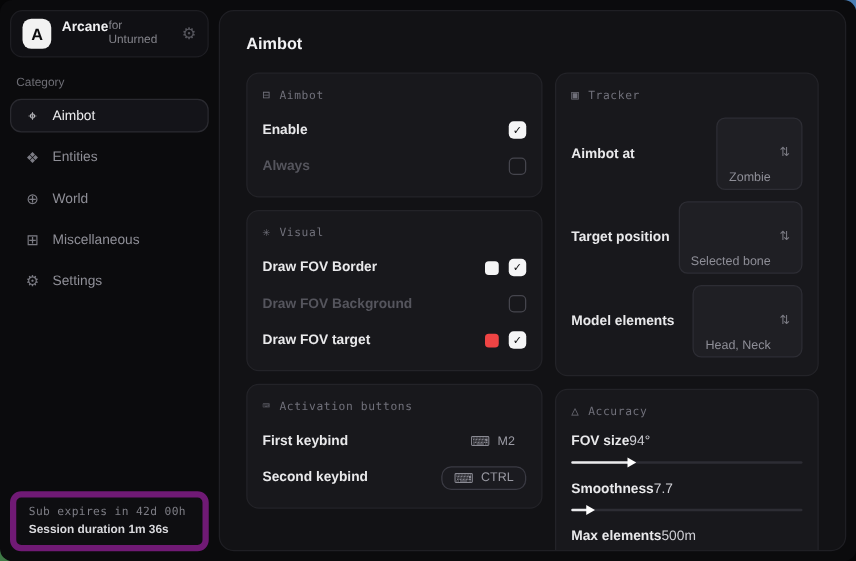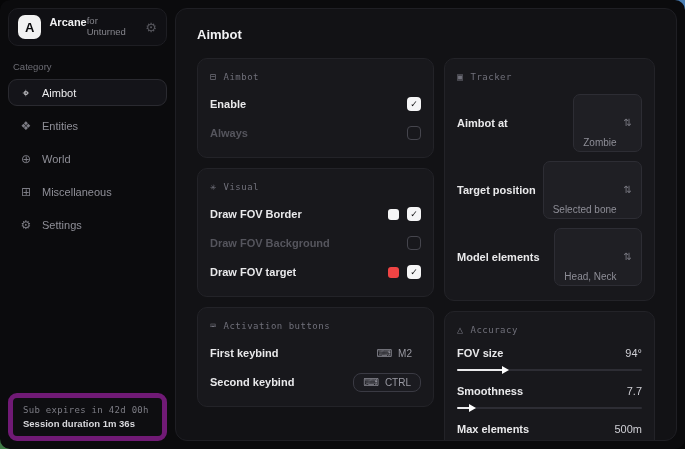--- a/index.html
+++ b/index.html
@@ -67,21 +67,21 @@
   .dropdown-value { font-size:10px; color:#8e8e97;margin-top:39px; }
   .chevrons-icon { font-size:10px; color:#7a7a83; line-height:1; }
 
   .keybind { display:flex; align-items:center; gap:6px; color:#9a9aa3; font-size:10px;
              padding:2px 9px; border-radius:8px; cursor:pointer; }
   .keybind.bordered { border:1px solid #3a3a43; background:#1b1b20; }
   .keybind .kb-icon { font-size:11px; color:#8a8a93; }
 
   .slider-group { margin:10px 0 14px; }
   .slider-group:last-child { margin-bottom:4px; }
-  .slider-head { display:flex; justify-content:space-between; align-items:baseline; }
+  .slider-head { display:flex; justify-content:flex-start; align-items:baseline; }
   .slider-value { font-size:11px; color:#cfcfd5; }
   .slider-track { position:relative; height:2px; background:#2d2d34; border-radius:2px; margin-top:10px; cursor:pointer; }
   .slider-fill { position:relative; height:100%; background:#eaeaec; border-radius:2px; }
   .slider-handle { position:absolute; right:-4px; top:50%; transform:translateY(-50%);
                    width:0; height:0; border-left:7px solid #ffffff;
                    border-top:4.5px solid transparent; border-bottom:4.5px solid transparent; cursor:grab; }
 </style>
 </head>
 <body>
 

